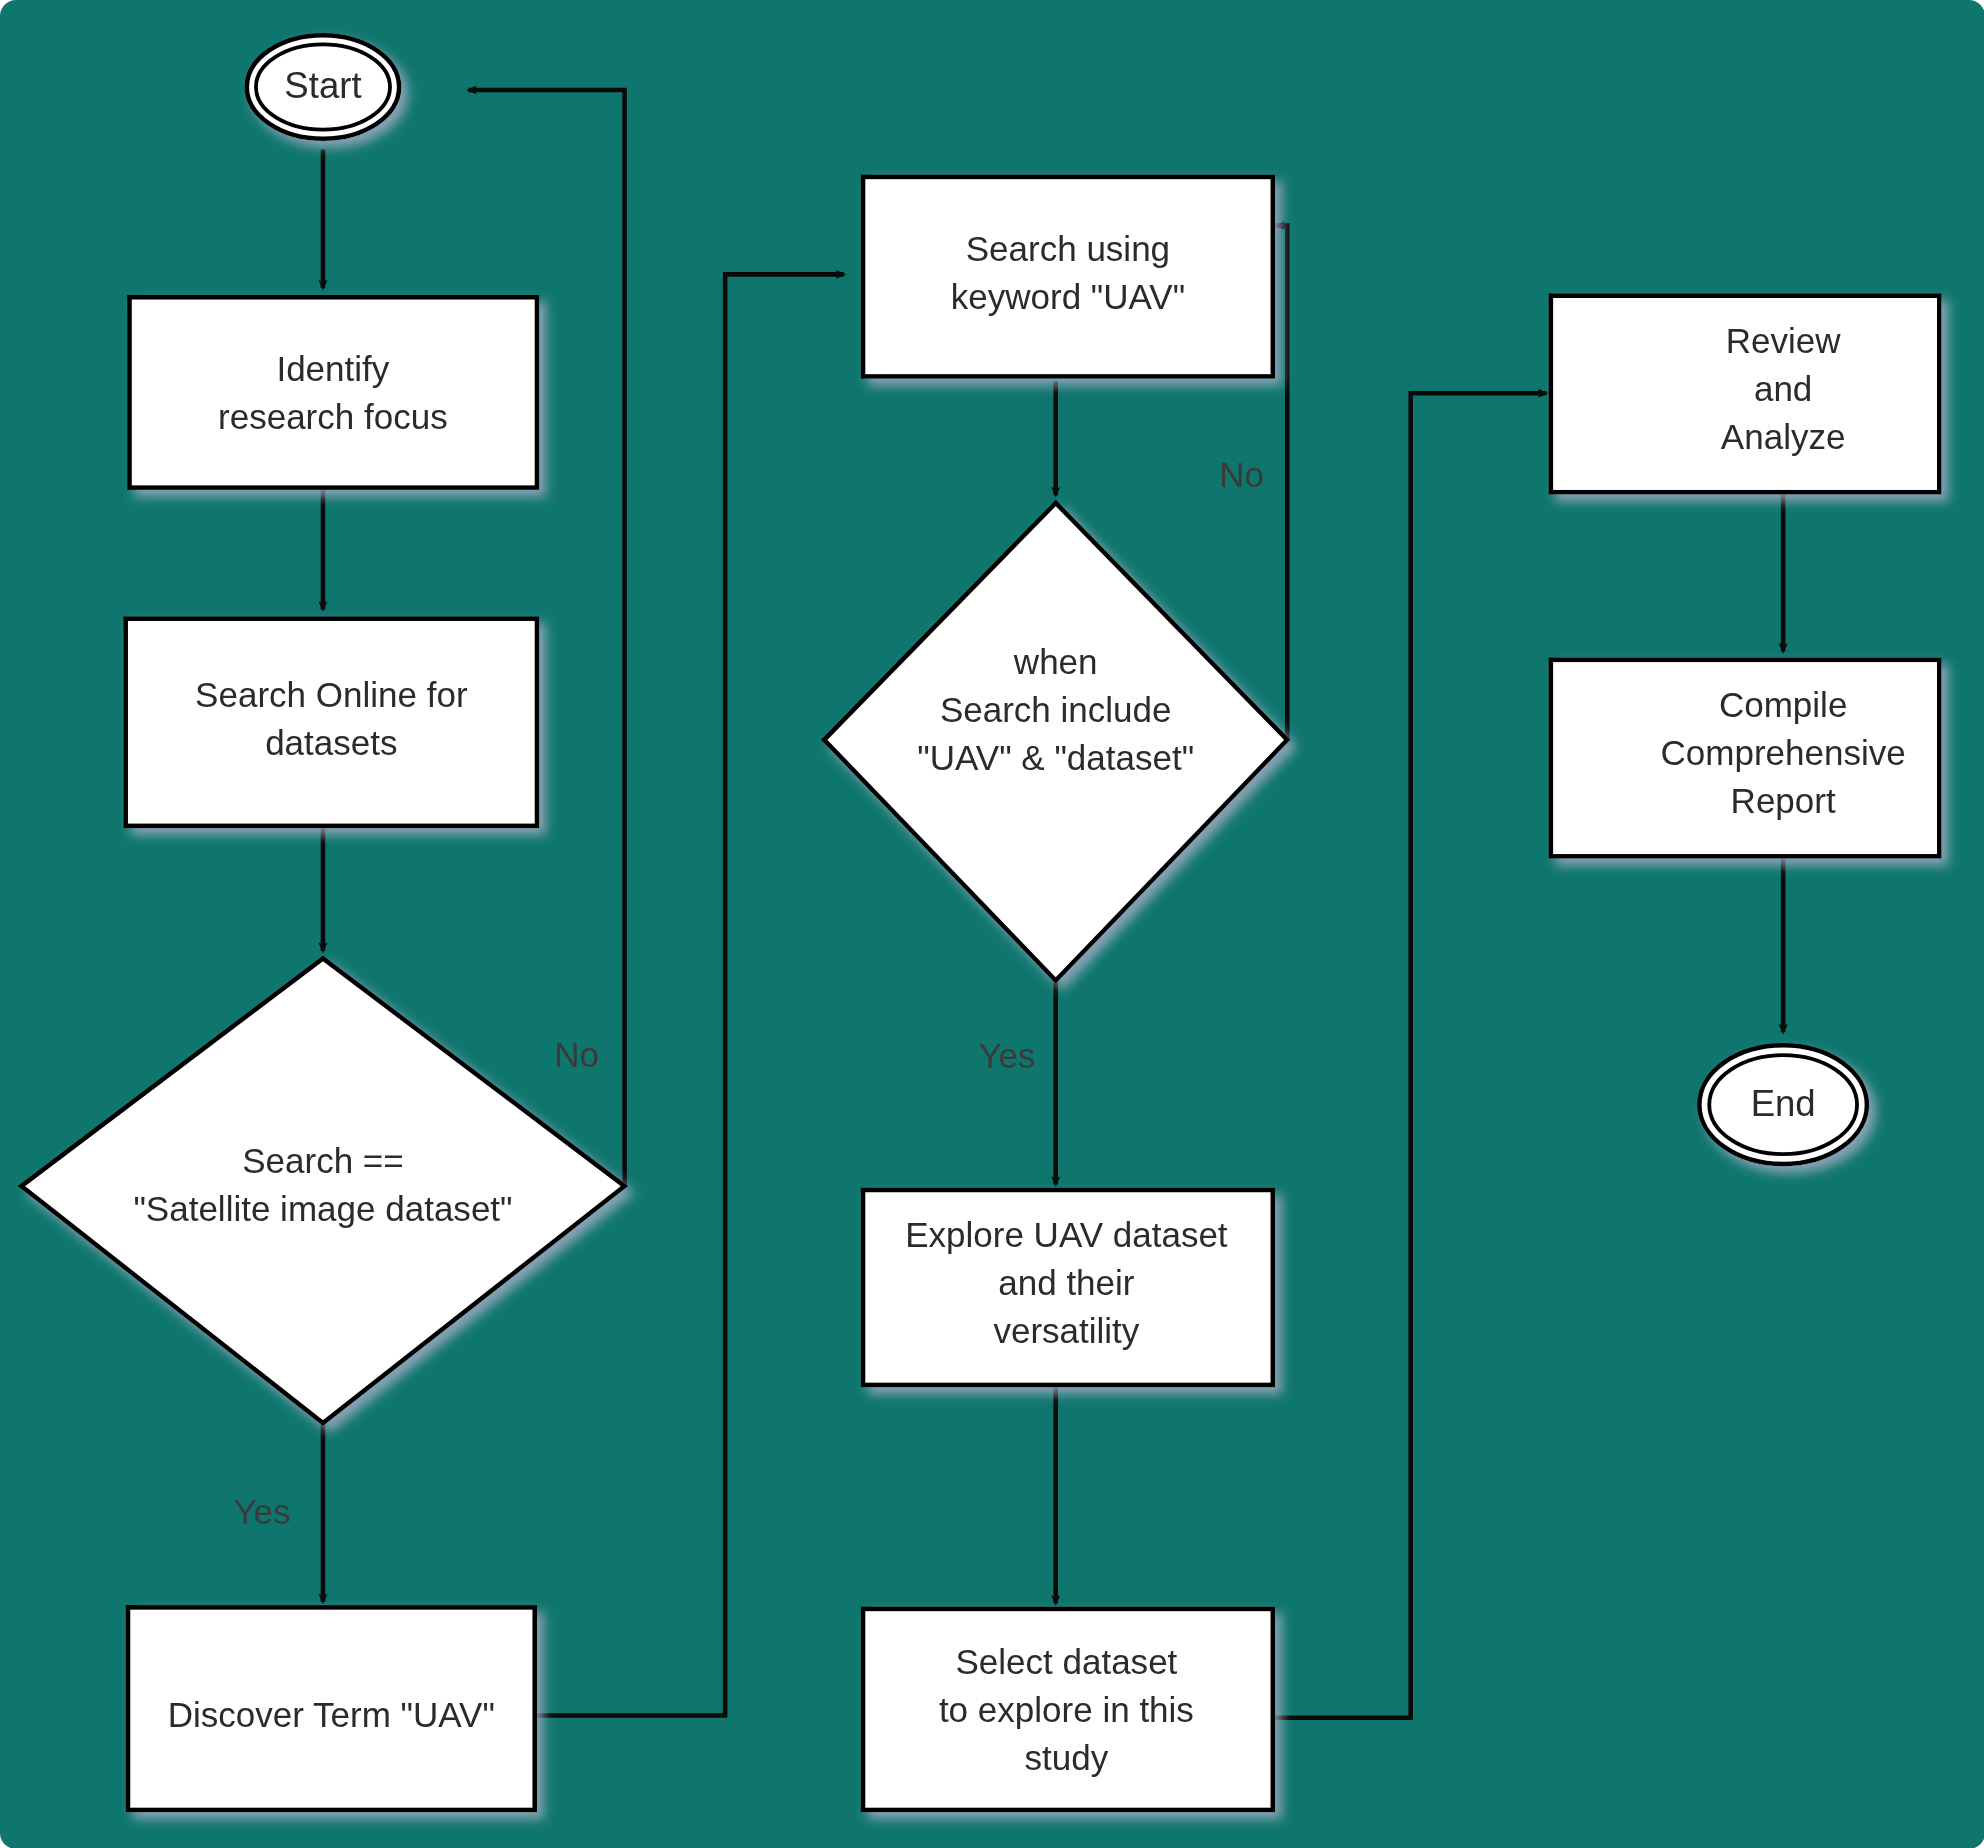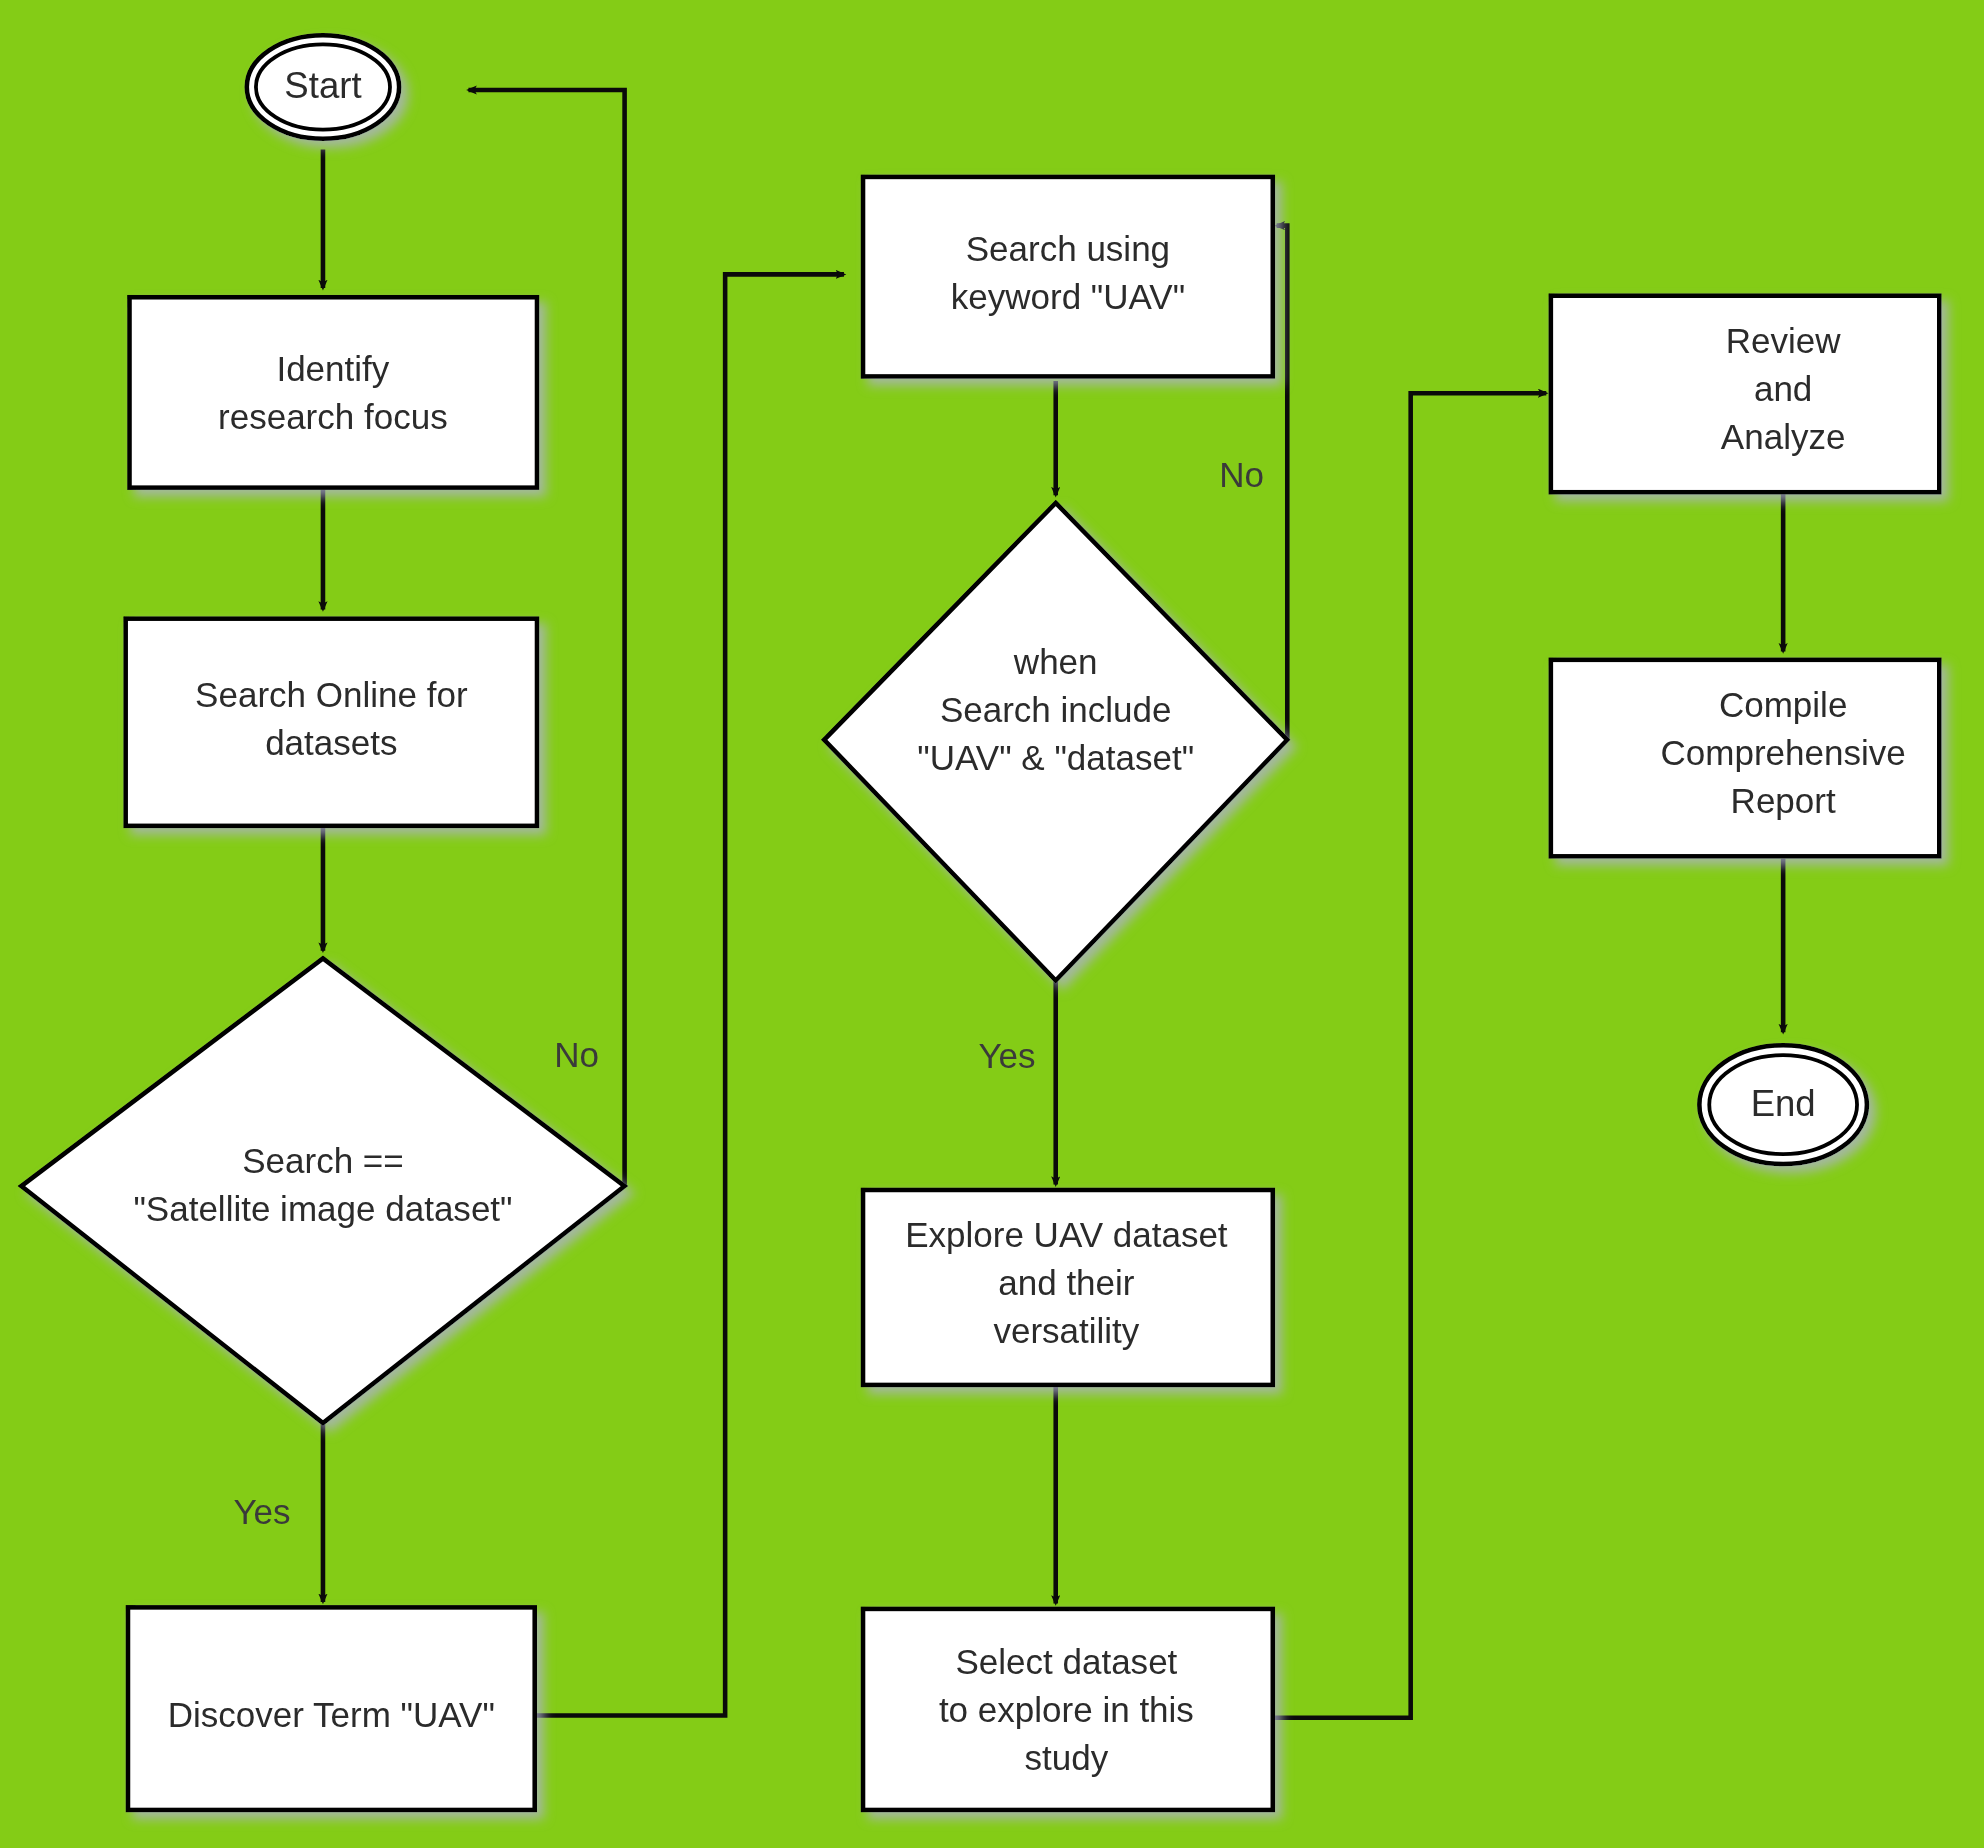--- a/index.html
+++ b/index.html
@@ -4,22 +4,23 @@
 <style>
   html, body {
     margin: 0;
     padding: 0;
     background: #ffffff;
   }
   #canvas {
     position: relative;
     width: 1985px;
     height: 1849px;
-    background: #84cc16;
+    background: #0f766e;
     font-family: "Liberation Sans", sans-serif;
+    border-radius: 16px;
   }
   svg#flow {
     position: absolute;
     left: 0; top: 0;
     width: 1985px;
     height: 1849px;
     display: block;
   }
   .shape-fill { fill: #ffffff; }
   .shape-stroke { stroke: #000000; fill: none; }

